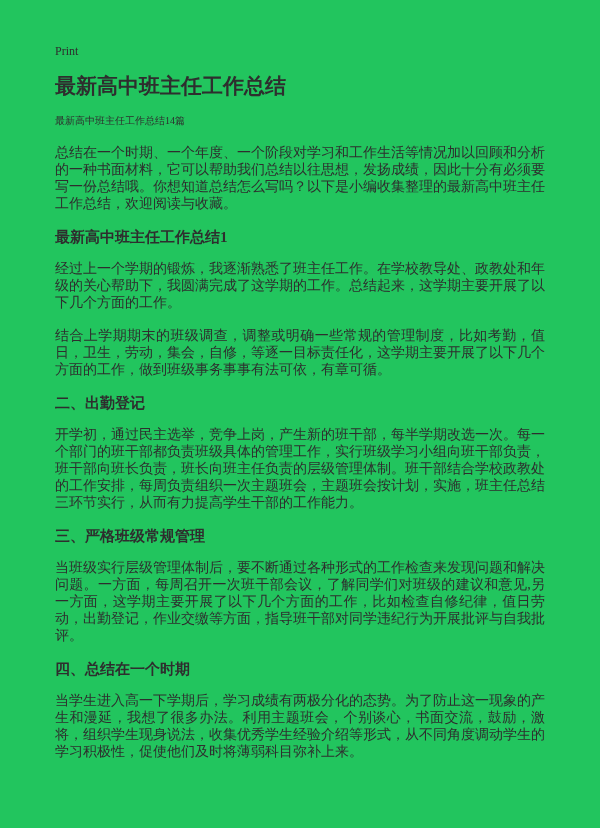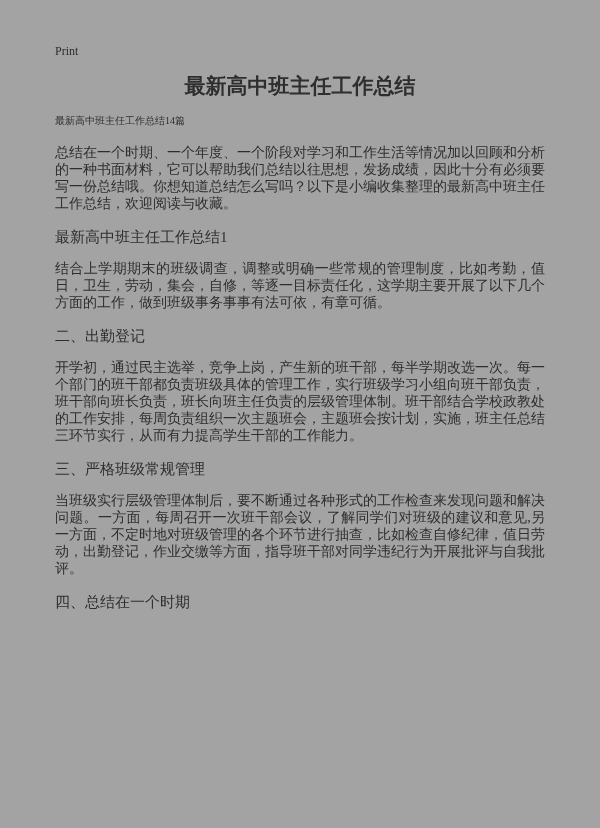--- a/index.html
+++ b/index.html
@@ -5,76 +5,78 @@
   html, body {
     margin: 0;
     padding: 0;
     background: #ffffff;
   }
   .page {
     position: relative;
     box-sizing: border-box;
     width: 600px;
     height: 828px;
-    background: #a3a3a3;
+    background: #22c55e;
     padding: 44px 55px 0 55px;
     overflow: hidden;
     font-family: "Liberation Serif", "DejaVu Serif", serif;
     color: #2e2e2e;
   }
   .print-label {
     font-size: 12px;
     line-height: 14px;
     margin: 0 0 16px 0;
     cursor: pointer;
   }
   .doc-title {
     font-size: 21px;
     line-height: 25px;
     font-weight: bold;
-    text-align: center;
+    text-align: left;
     margin: 4px 0 13px 0;
   }
   .doc-subtitle {
     font-size: 10px;
     line-height: 17px;
     margin: 0 0 15px 0;
   }
   .body-para {
     font-size: 14px;
     line-height: 17px;
     text-align: justify;
     text-justify: inter-ideograph;
     margin: 8px 0 16px 0;
   }
   .section-heading {
     font-size: 15px;
     line-height: 18px;
-    font-weight: normal;
+    font-weight: bold;
     margin: 0 0 14px 0;
   }
 </style>
 </head>
 <body>
 
 <div class="page">
 
   <div class="print-label">Print</div>
 
   <h1 class="doc-title">最新高中班主任工作总结</h1>
 
   <div class="doc-subtitle">最新高中班主任工作总结14篇</div>
 
   <p class="body-para">总结在一个时期、一个年度、一个阶段对学习和工作生活等情况加以回顾和分析的一种书面材料，它可以帮助我们总结以往思想，发扬成绩，因此十分有必须要写一份总结哦。你想知道总结怎么写吗？以下是小编收集整理的最新高中班主任工作总结，欢迎阅读与收藏。</p>
 
   <h2 class="section-heading">最新高中班主任工作总结1</h2>
+  <p class="body-para">经过上一个学期的锻炼，我逐渐熟悉了班主任工作。在学校教导处、政教处和年级的关心帮助下，我圆满完成了这学期的工作。总结起来，这学期主要开展了以下几个方面的工作。</p>
 
   <p class="body-para">结合上学期期末的班级调查，调整或明确一些常规的管理制度，比如考勤，值日，卫生，劳动，集会，自修，等逐一目标责任化，这学期主要开展了以下几个方面的工作，做到班级事务事事有法可依，有章可循。</p>
 
   <h2 class="section-heading">二、出勤登记</h2>
   <p class="body-para">开学初，通过民主选举，竞争上岗，产生新的班干部，每半学期改选一次。每一个部门的班干部都负责班级具体的管理工作，实行班级学习小组向班干部负责，班干部向班长负责，班长向班主任负责的层级管理体制。班干部结合学校政教处的工作安排，每周负责组织一次主题班会，主题班会按计划，实施，班主任总结三环节实行，从而有力提高学生干部的工作能力。</p>
 
   <h2 class="section-heading">三、严格班级常规管理</h2>
-  <p class="body-para">当班级实行层级管理体制后，要不断通过各种形式的工作检查来发现问题和解决问题。一方面，每周召开一次班干部会议，了解同学们对班级的建议和意见,另一方面，不定时地对班级管理的各个环节进行抽查，比如检查自修纪律，值日劳动，出勤登记，作业交缴等方面，指导班干部对同学违纪行为开展批评与自我批评。</p>
+  <p class="body-para">当班级实行层级管理体制后，要不断通过各种形式的工作检查来发现问题和解决问题。一方面，每周召开一次班干部会议，了解同学们对班级的建议和意见,另一方面，这学期主要开展了以下几个方面的工作，比如检查自修纪律，值日劳动，出勤登记，作业交缴等方面，指导班干部对同学违纪行为开展批评与自我批评。</p>
 
   <h2 class="section-heading">四、总结在一个时期</h2>
+  <p class="body-para">当学生进入高一下学期后，学习成绩有两极分化的态势。为了防止这一现象的产生和漫延，我想了很多办法。利用主题班会，个别谈心，书面交流，鼓励，激将，组织学生现身说法，收集优秀学生经验介绍等形式，从不同角度调动学生的学习积极性，促使他们及时将薄弱科目弥补上来。</p>
 
 </div>
 
 </body></html>

